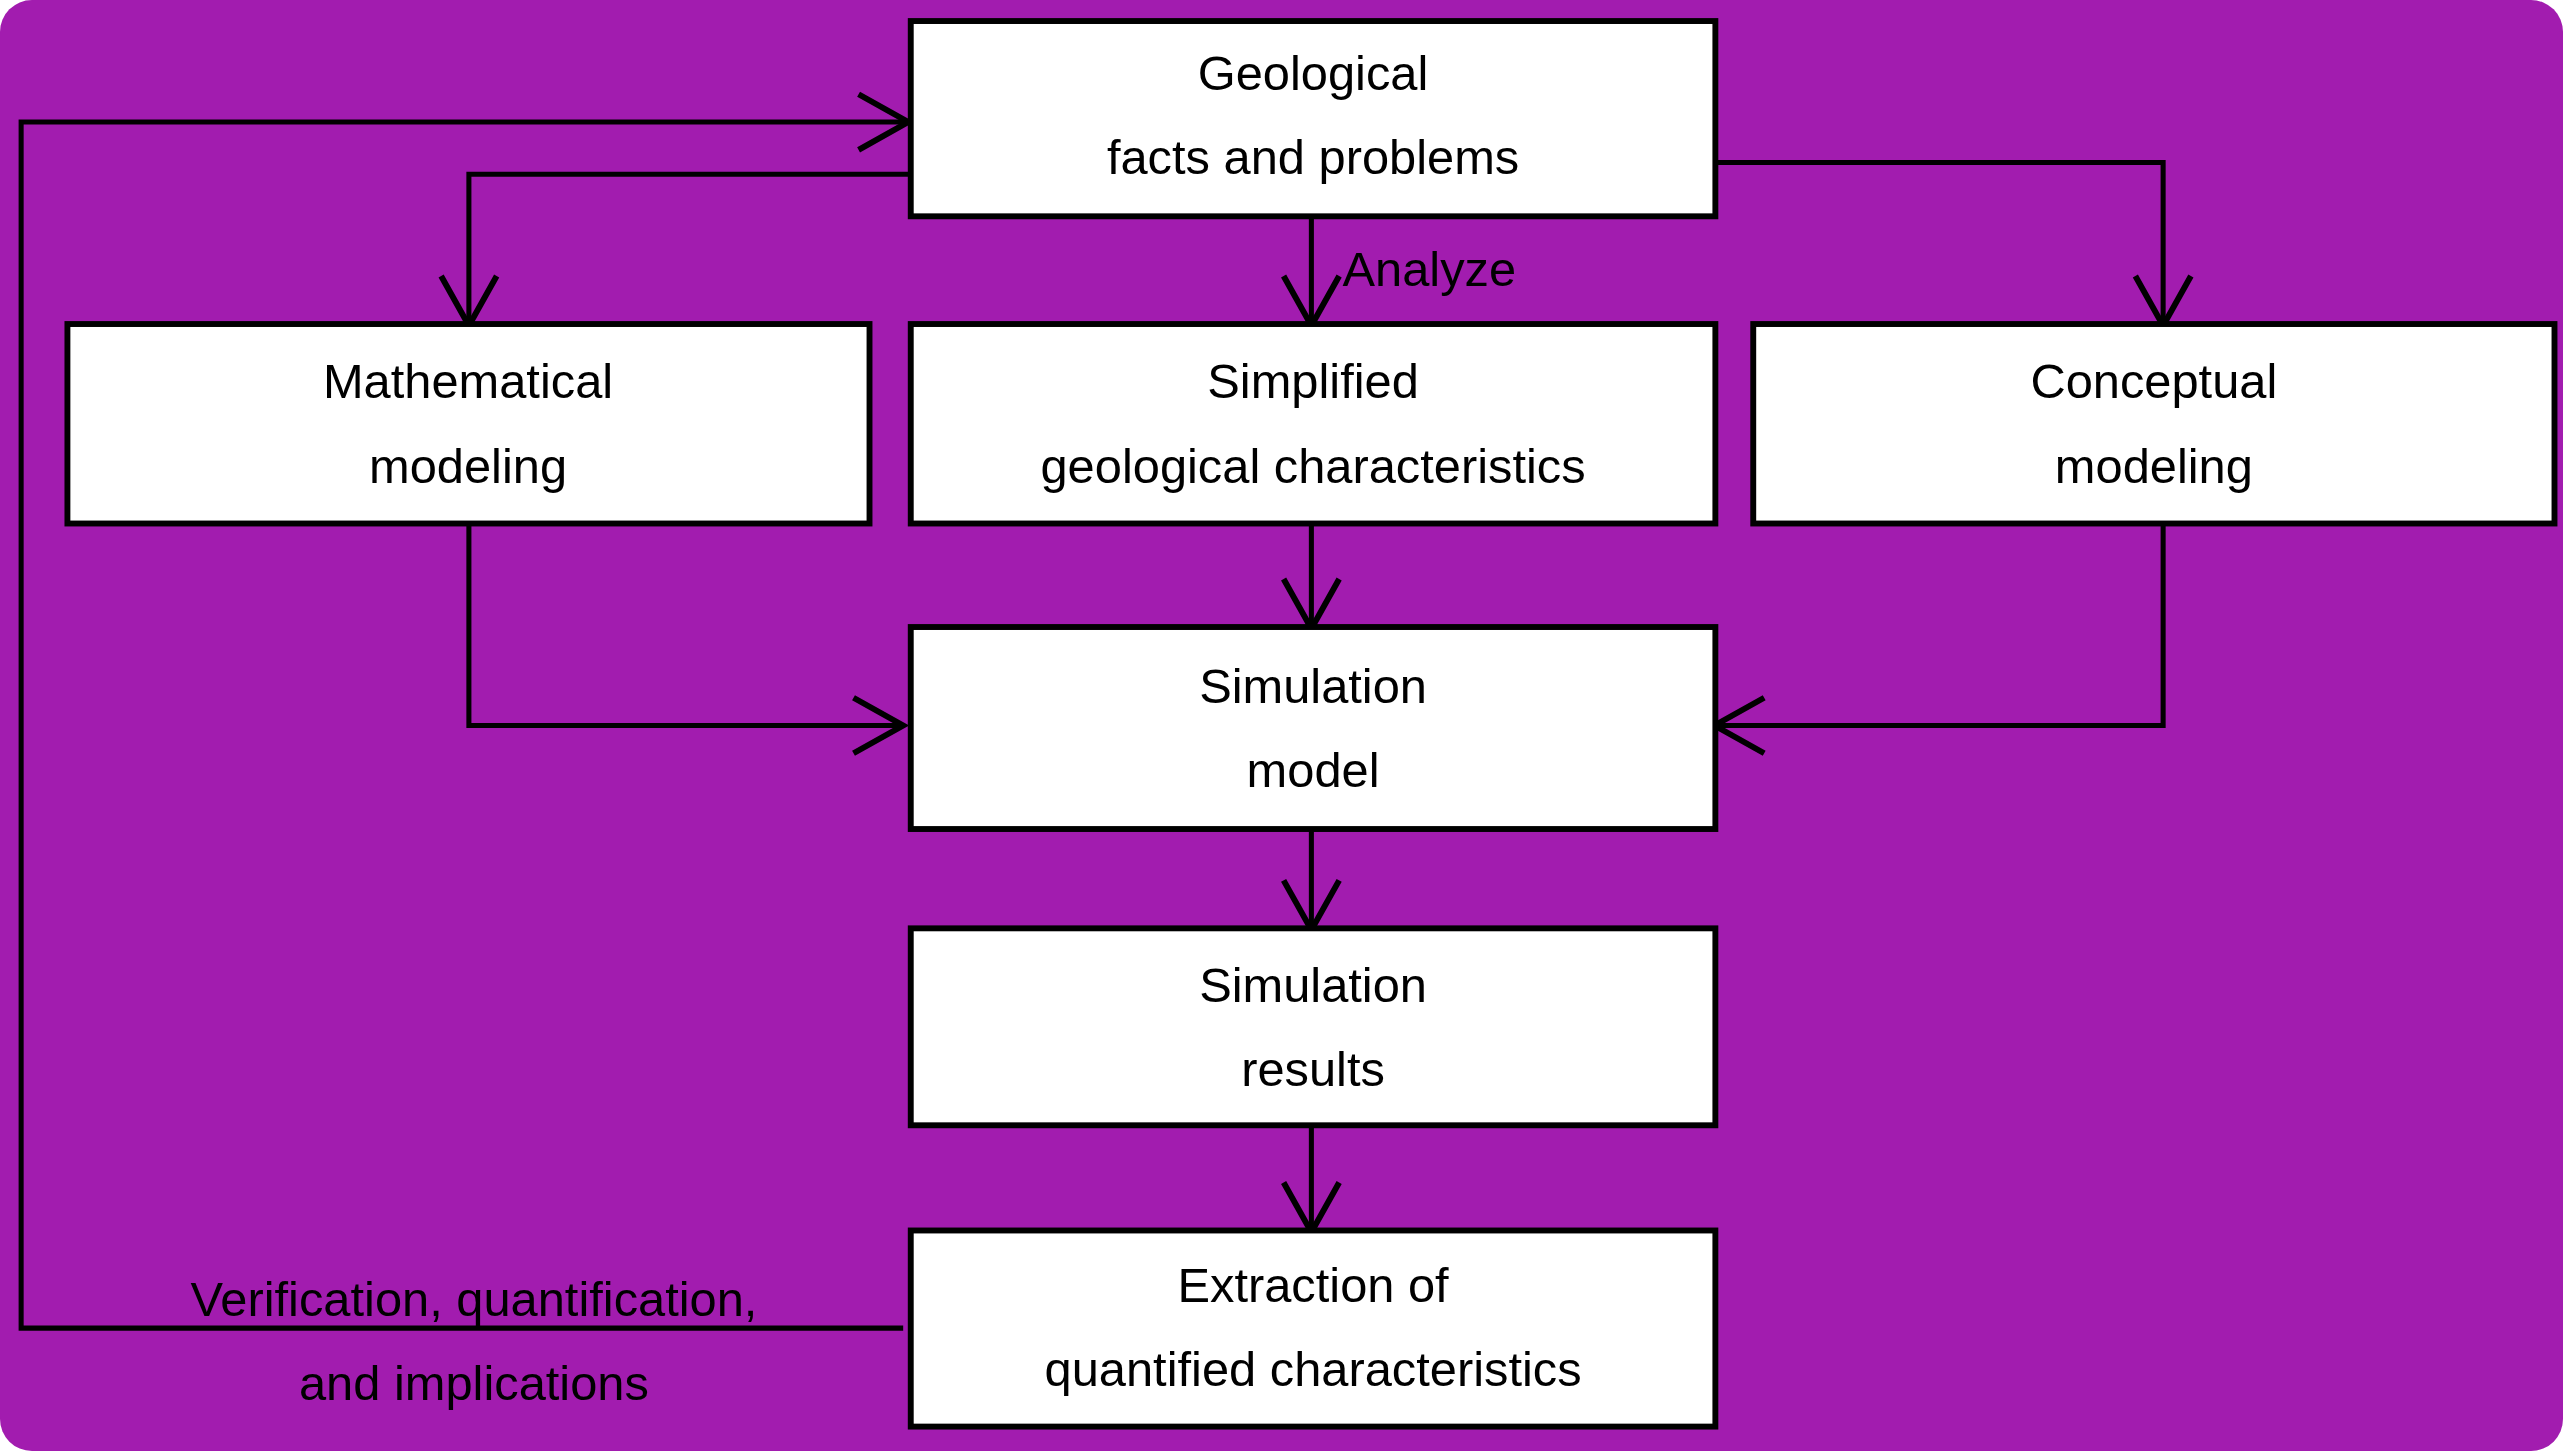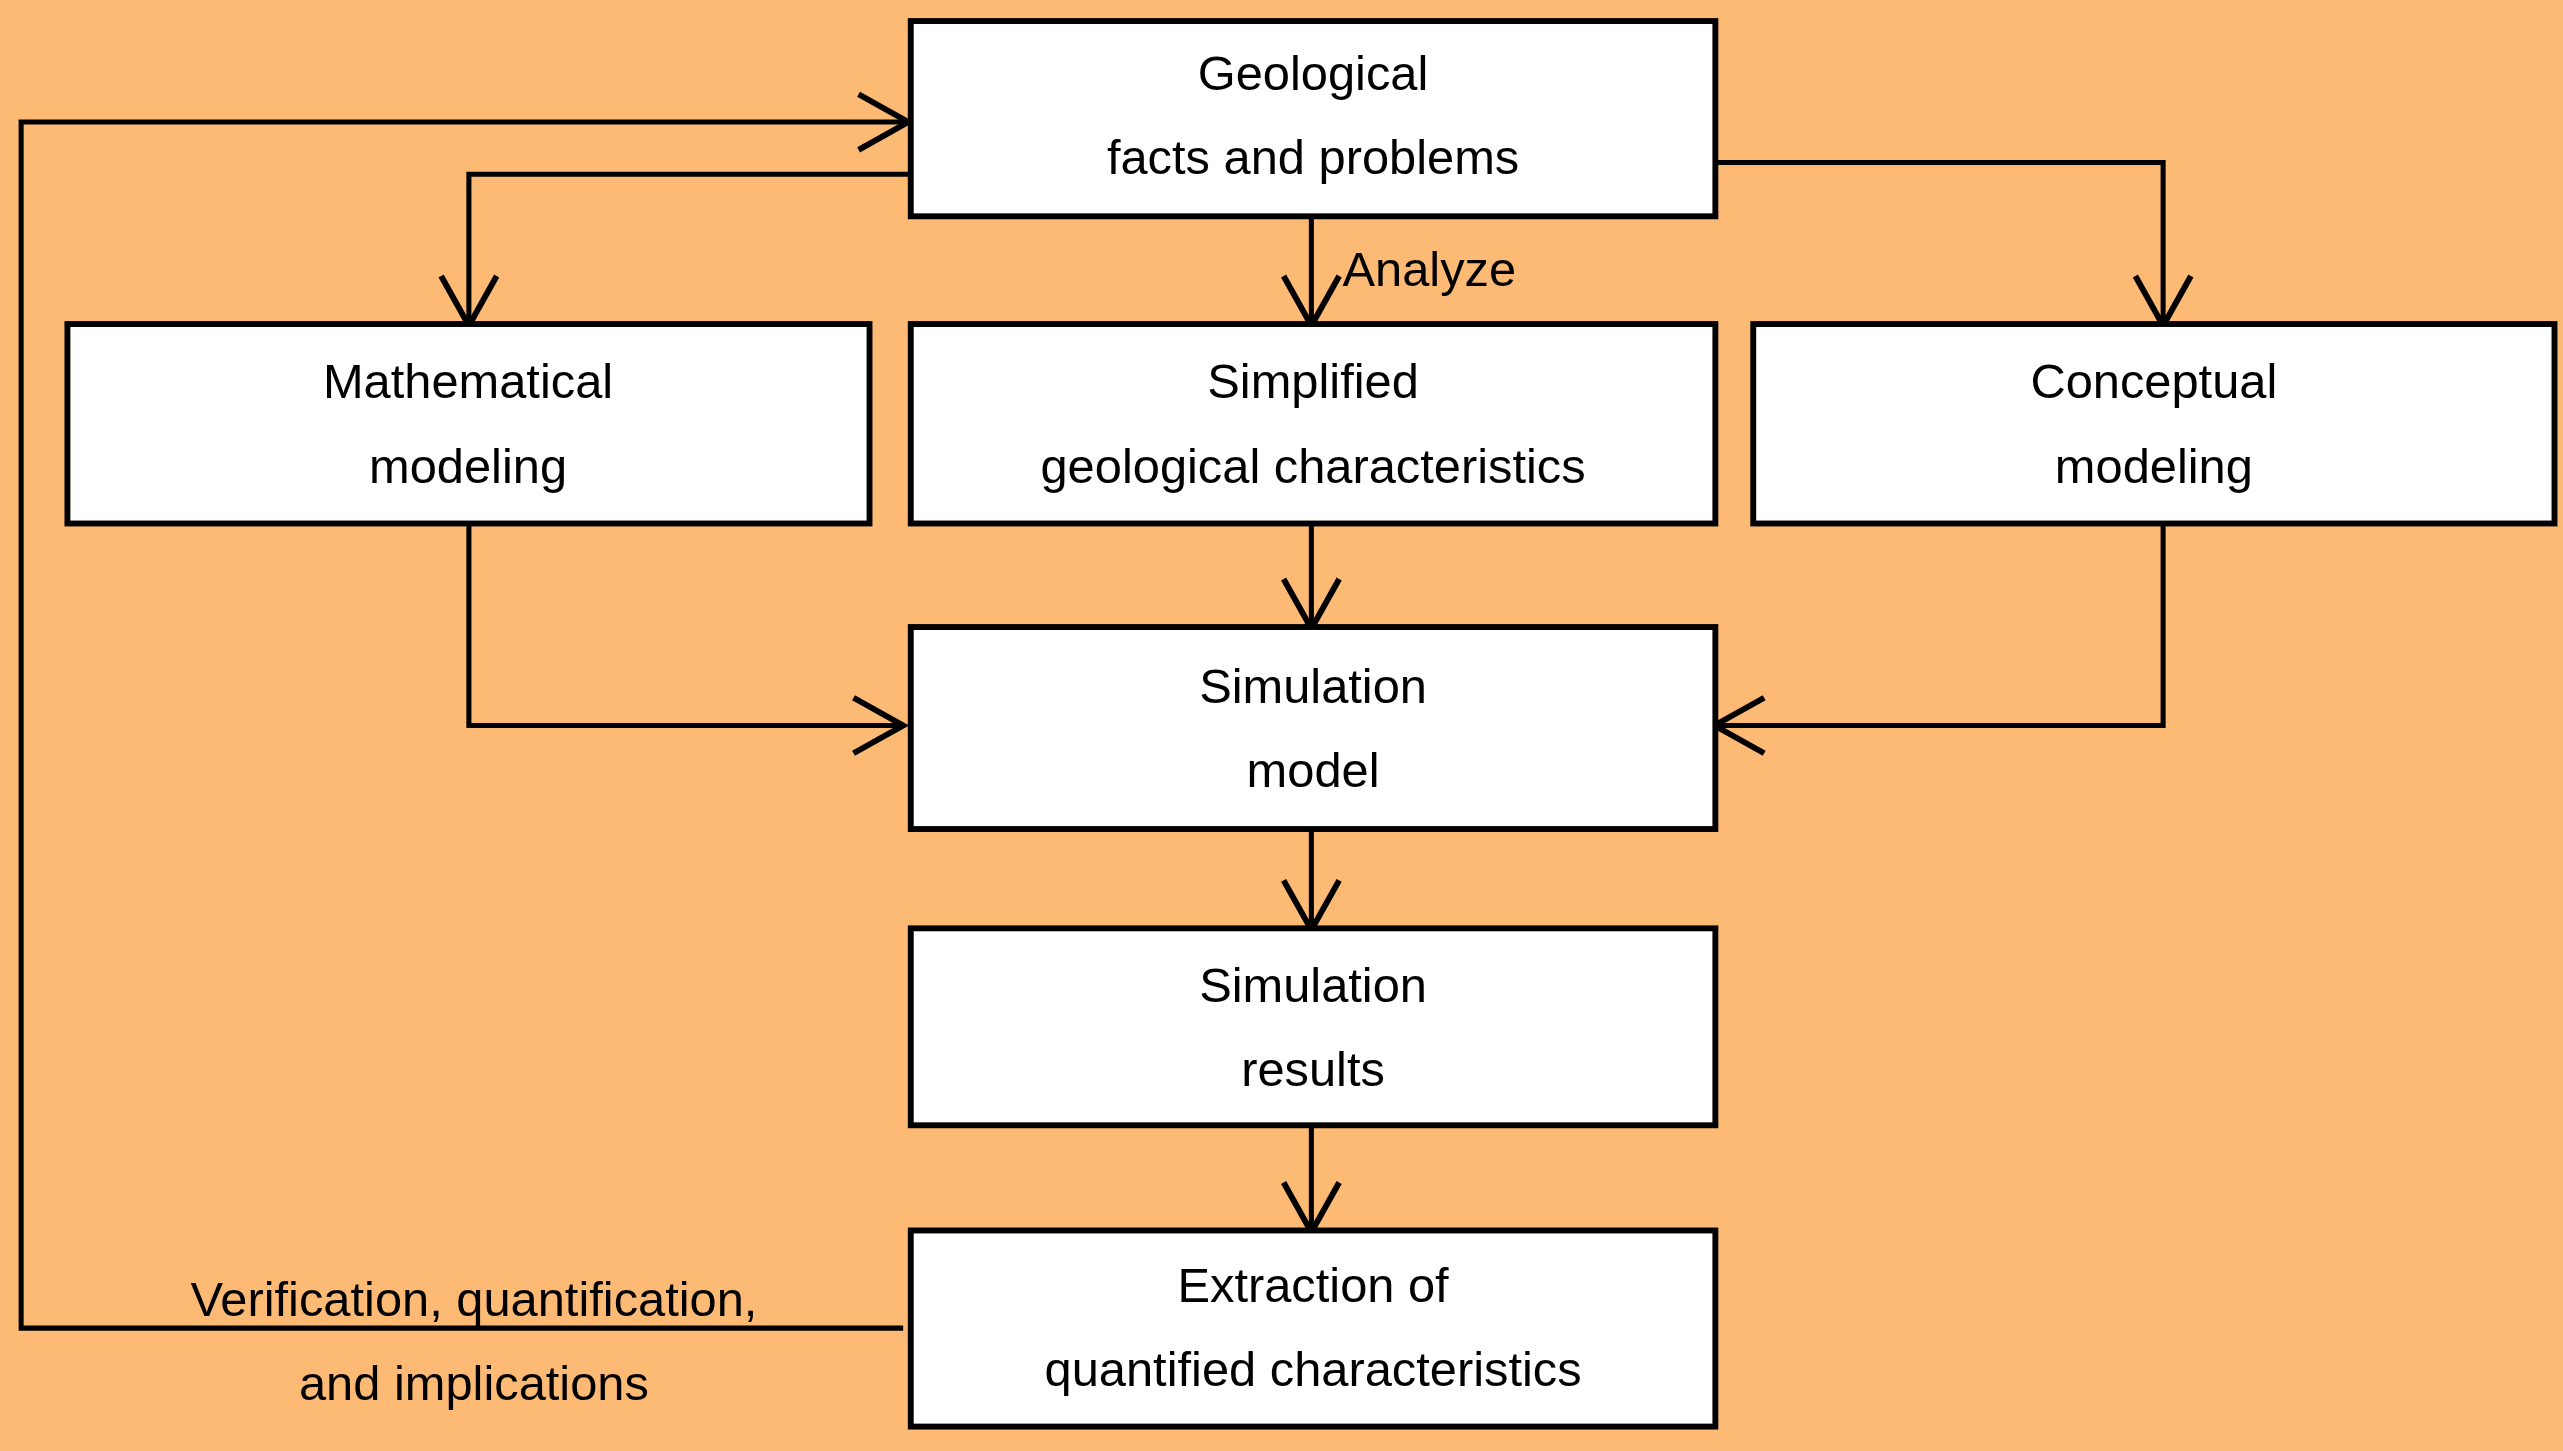--- a/index.html
+++ b/index.html
@@ -10,21 +10,22 @@
   body {
     width: 2563px;
     height: 1451px;
     overflow: hidden;
     font-family: "Liberation Sans", sans-serif;
   }
   #flowchart-root {
     position: relative;
     width: 2563px;
     height: 1451px;
-    background: #fdba74;
+    background: #a21caf;
+    border-radius: 32px;
   }
   svg.diagram {
     position: absolute;
     top: 0;
     left: 0;
     width: 2563px;
     height: 1451px;
     display: block;
   }
   .box-rect {

